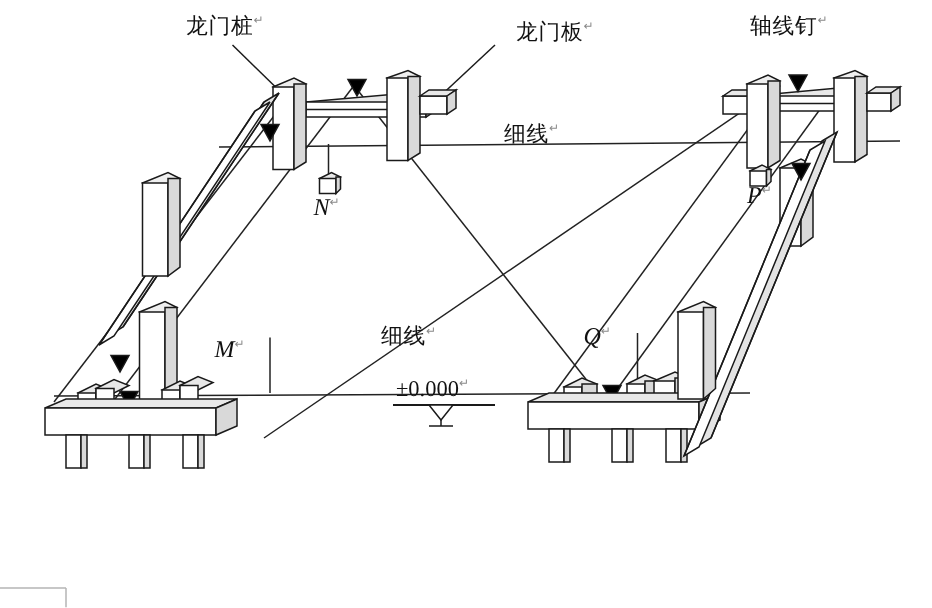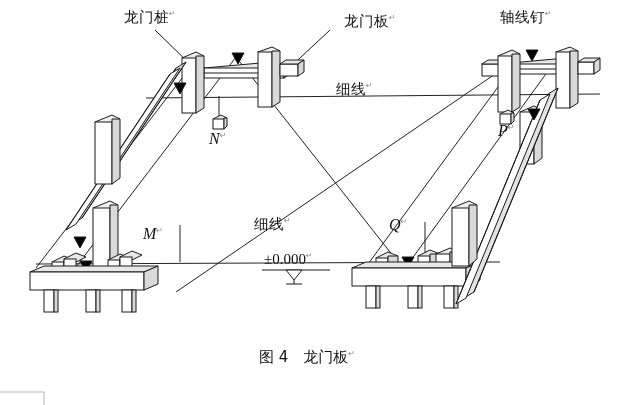--- a/index.html
+++ b/index.html
@@ -280,15 +280,14 @@
   <div class="lbl pt" id="lbl-N"><span>N</span><span class="ret">↵</span></div>
 
   <div class="lbl pt" id="lbl-P"><span>P</span><span class="ret">↵</span></div>
 
   <div class="lbl pt" id="lbl-M"><span>M</span><span class="ret">↵</span></div>
 
   <div class="lbl pt" id="lbl-Q"><span>Q</span><span class="ret">↵</span></div>
 
   <div class="lbl elev" id="lbl-elev"><span>±0.000</span><span class="ret">↵</span></div>
 
-  <div class="lbl caption" id="lbl-caption"><span>图 4　龙门板</span><span class="ret">↵</span></div>
 
 </div>
 
 </body></html>

